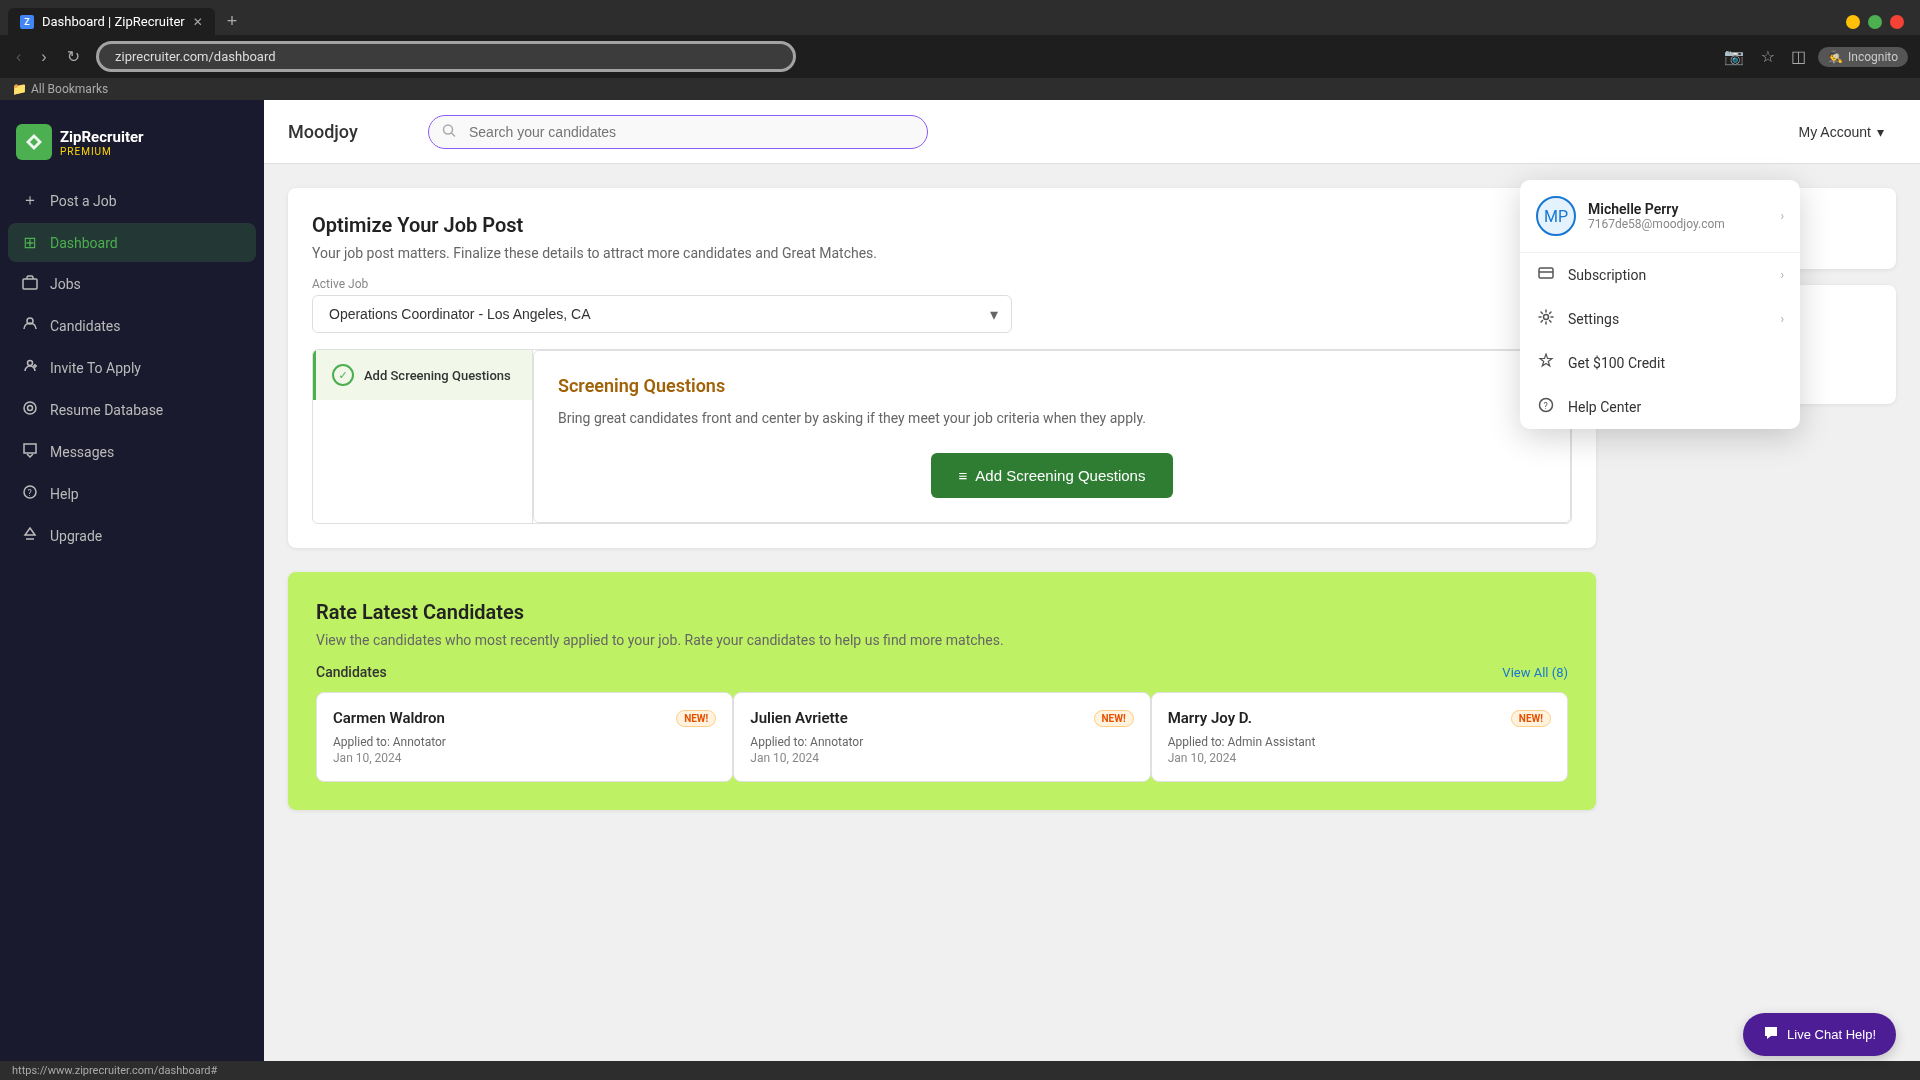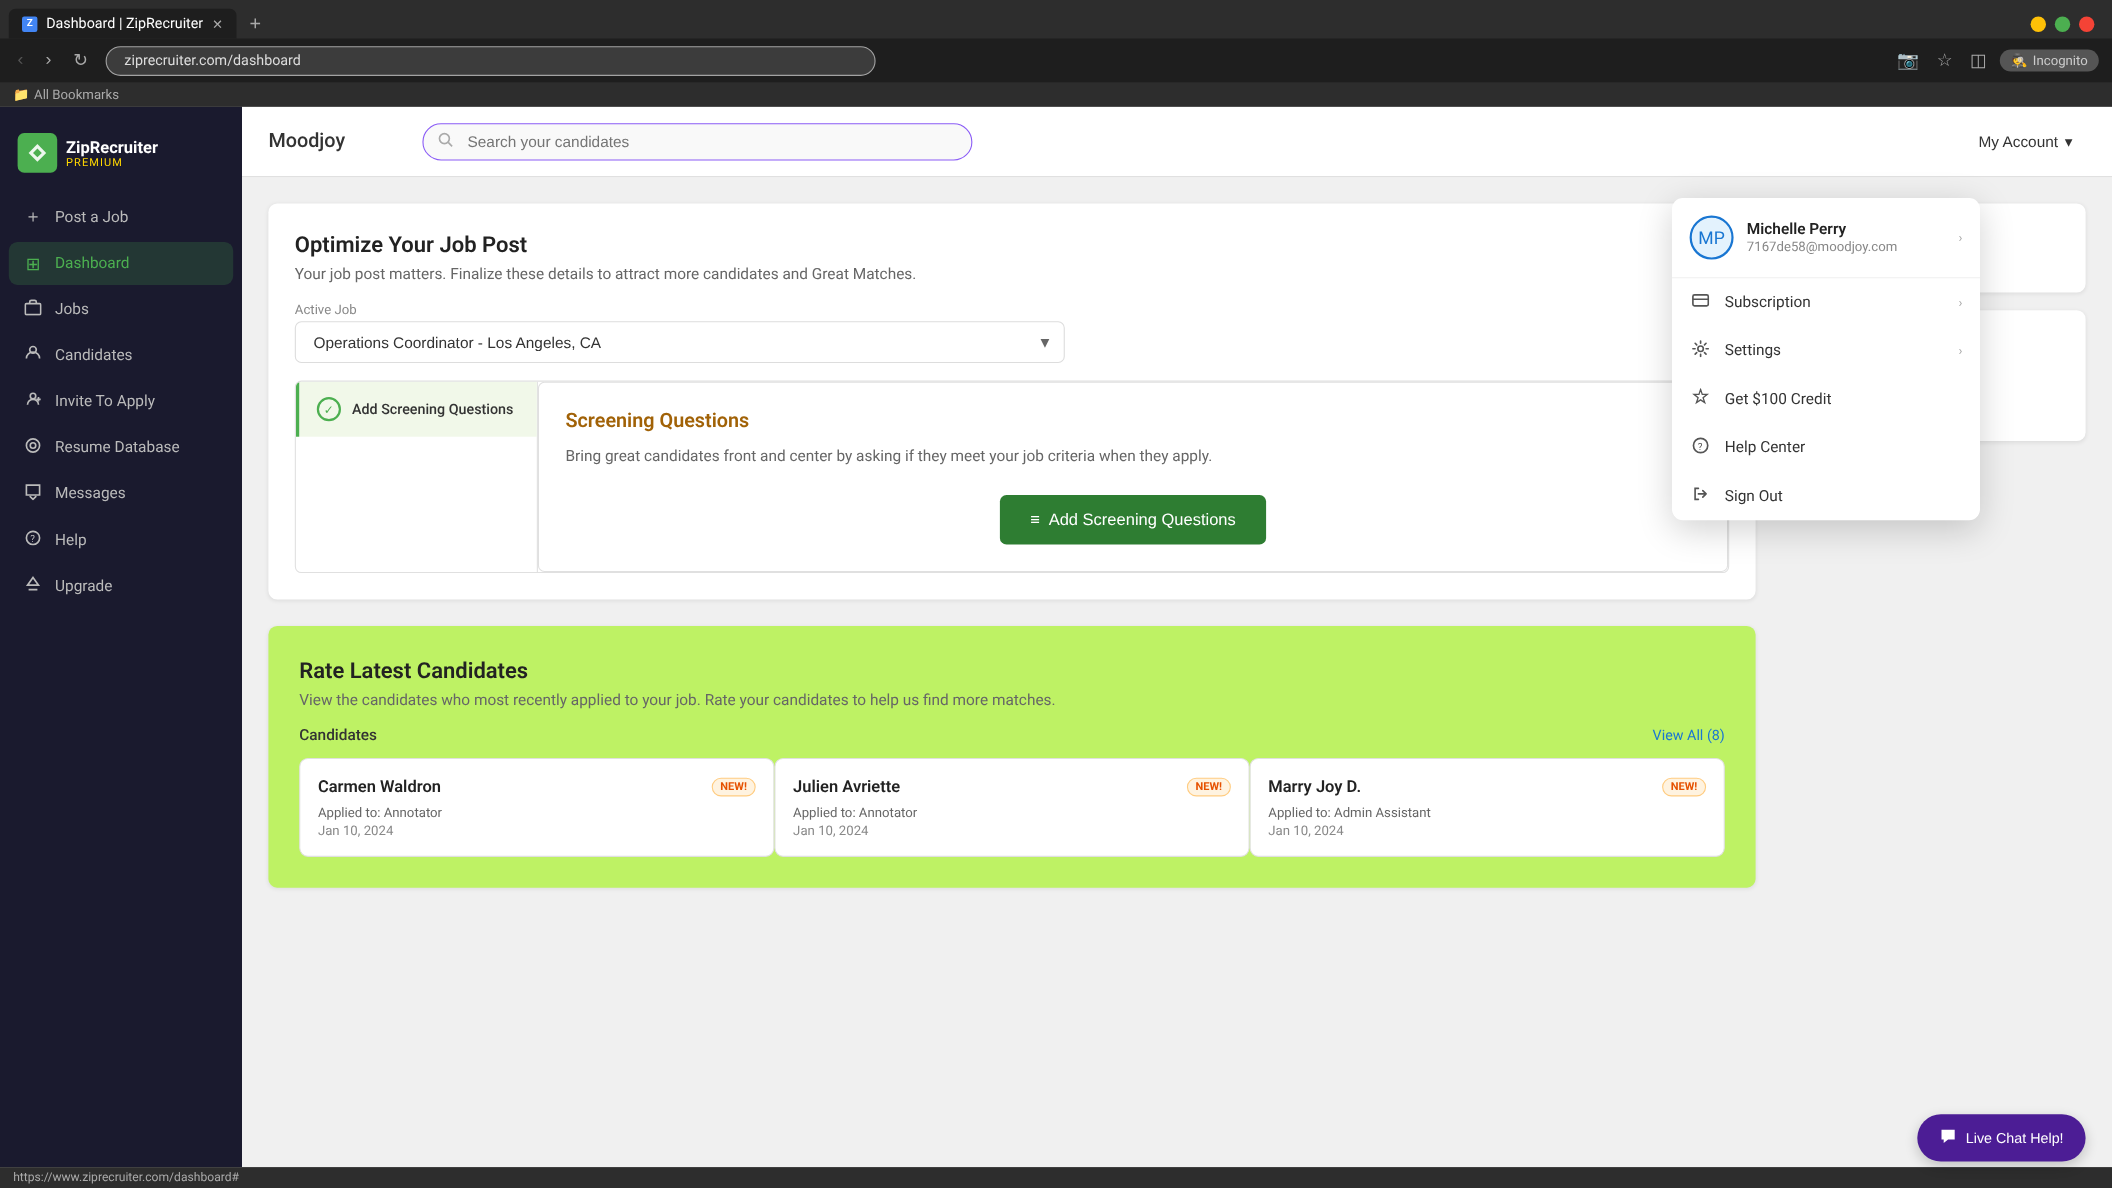--- a/index.html
+++ b/index.html
@@ -16,32 +16,32 @@
     .tab-new { background: none; border: none; color: #aaa; font-size: 18px; cursor: pointer; padding: 2px 8px; }
     .window-controls { display: flex; gap: 8px; align-items: center; }
     .win-btn { width: 14px; height: 14px; border-radius: 50%; border: none; cursor: pointer; }
     .win-minimize { background: #ffc107; }
     .win-maximize { background: #4caf50; }
     .win-close { background: #f44336; }
 
     .browser-toolbar { background: #1e1e1e; display: flex; align-items: center; padding: 6px 12px; gap: 12px; }
     .nav-btn { background: none; border: none; color: #aaa; cursor: pointer; font-size: 16px; padding: 4px; }
     .nav-btn:disabled { color: #555; }
-    .address-bar { flex: 1; background: #3c3c3c; border: 1px solid #a3a3a3; border-radius: 20px; padding: 5px 16px; color: #ddd; font-size: 13px; display: flex; max-width: 700px; }
+    .address-bar { flex: 1; background: #3c3c3c; border: 3px solid #a3a3a3; border-radius: 20px; padding: 5px 16px; color: #ddd; font-size: 13px; display: flex; max-width: 700px; }
     .browser-actions { display: flex; gap: 8px; align-items: center; margin-left: auto; }
     .browser-action-btn { background: none; border: none; color: #aaa; cursor: pointer; font-size: 16px; padding: 4px; }
     .incognito-badge { background: #555; color: #ccc; padding: 3px 10px; border-radius: 12px; font-size: 12px; display: flex; align-items: center; gap: 5px; }
     .bookmarks-bar { background: #2d2d2d; padding: 4px 12px; display: flex; align-items: center; gap: 8px; font-size: 12px; color: #aaa; }
     .bookmark-item { display: flex; align-items: center; gap: 4px; cursor: pointer; }
 
     
     .app-container { display: flex; flex: 1; overflow: hidden; }
 
     
-    .sidebar { width: 220px; background: #1a1a2e; color: #ccc; display: flex; flex-direction: column; padding: 16px 0; flex-shrink: 0; }
+    .sidebar { width: 264px; background: #1a1a2e; color: #ccc; display: flex; flex-direction: column; padding: 16px 0; flex-shrink: 0; }
     .sidebar-logo { display: flex; align-items: center; gap: 8px; padding: 8px 16px 20px; }
     .logo-icon { width: 36px; height: 36px; background: #4caf50; border-radius: 6px; display: flex; align-items: center; justify-content: center; color: white; font-weight: bold; font-size: 14px; }
     .logo-text { display: flex; flex-direction: column; }
     .logo-brand { color: white; font-weight: bold; font-size: 15px; }
     .logo-premium { color: #ffd700; font-size: 10px; letter-spacing: 1px; }
 
     .sidebar-nav { display: flex; flex-direction: column; gap: 2px; padding: 0 8px; }
     .sidebar-item { display: flex; align-items: center; gap: 10px; padding: 10px 12px; border-radius: 8px; cursor: pointer; color: #bbb; font-size: 14px; transition: background 0.15s; }
     .sidebar-item.active { background: rgba(76, 175, 80, 0.2); color: #4caf50; }
     .sidebar-icon { width: 20px; text-align: center; font-size: 16px; }
@@ -442,29 +442,20 @@
     </div>
     <div class="dropdown-item">
       <span class="dropdown-item-icon">
         <svg width="16" height="16" viewBox="0 0 16 16" fill="none">
             <circle cx="8" cy="8" r="6.5" stroke="#555" stroke-width="1.5"></circle>
             <text x="5.5" y="12" font-size="9" fill="#555">?</text>
           </svg>
       </span>
       <span>Help Center</span>
     </div>
-    <div class="dropdown-item">
-      <span class="dropdown-item-icon">
-        <svg width="16" height="16" viewBox="0 0 16 16" fill="none">
-            <path d="M6 3H3v10h3" stroke="#555" stroke-width="1.5" stroke-linecap="round"></path>
-            <path d="M10 5l3 3-3 3M13 8H6" stroke="#555" stroke-width="1.5" stroke-linecap="round" stroke-linejoin="round"></path>
-          </svg>
-      </span>
-      <span>Sign Out</span>
-    </div>
   </div>
 </div>
 
 <button class="live-chat-btn">
   <span>
     <svg width="16" height="16" viewBox="0 0 16 16" fill="white">
         <path d="M2 2h12v9H8l-4 3V11H2z" fill="white"></path>
       </svg>
   </span>
   <span>Live Chat Help!</span>

